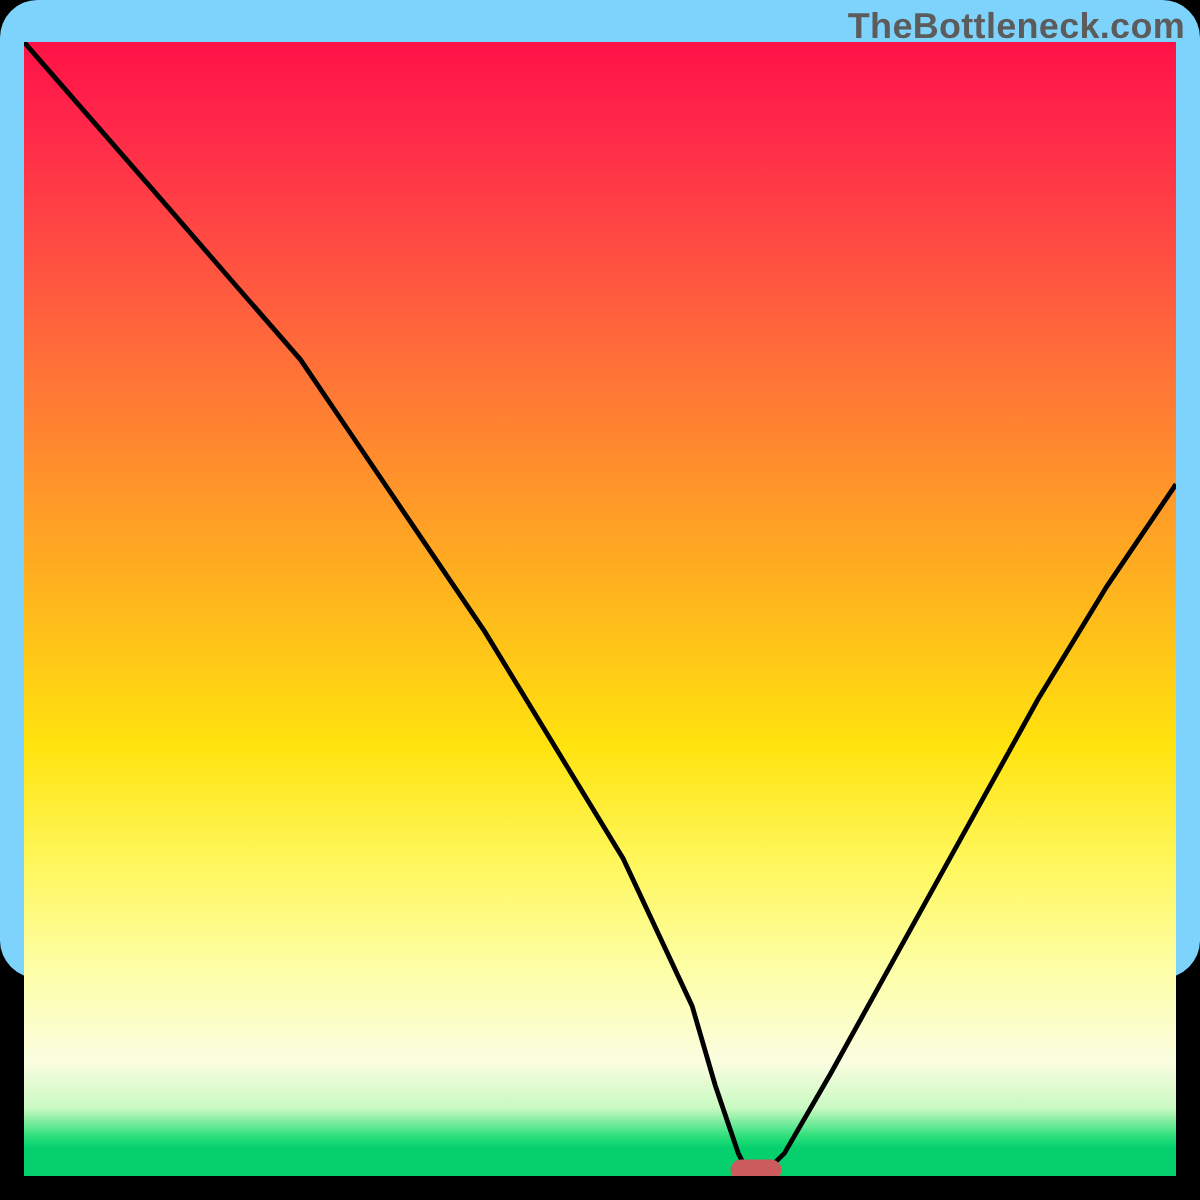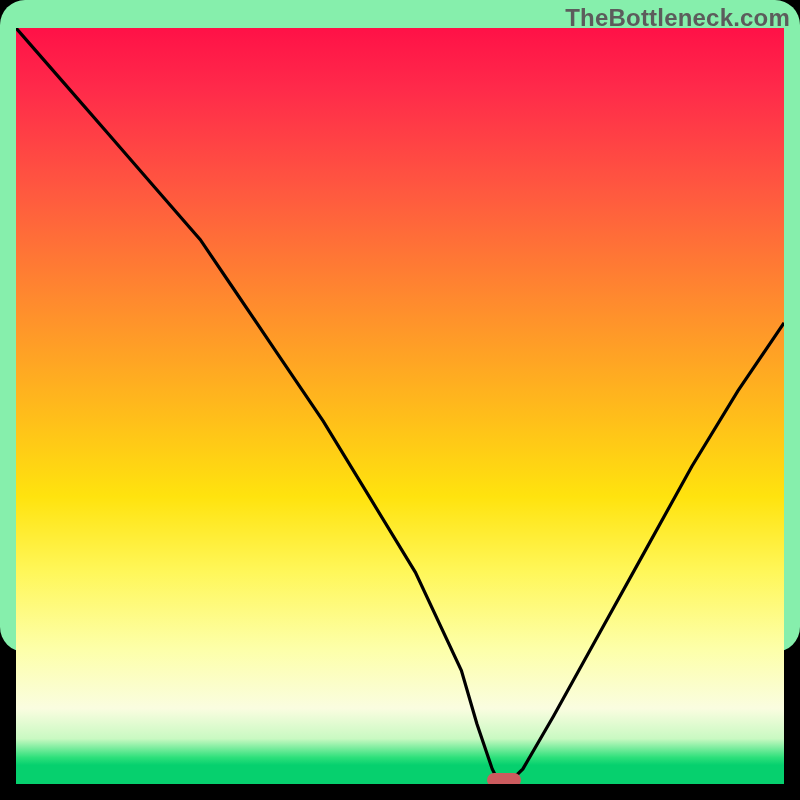--- a/index.html
+++ b/index.html
@@ -8,21 +8,21 @@
     width: 800px;
     height: 800px;
     background: #000;
     overflow: hidden;
     font-family: Arial, Helvetica, sans-serif;
   }
   .frame {
     position: relative;
     width: 800px;
     height: 652px;
-    background: #86efac;
+    background: #7dd3fc;
     border-radius: 25px;
   }
   .watermark {
     position: absolute;
     top: 4px;
     right: 10px;
     color: #5c5c5c;
     font-size: 24px;
     font-weight: 600;
     letter-spacing: 0.2px;

